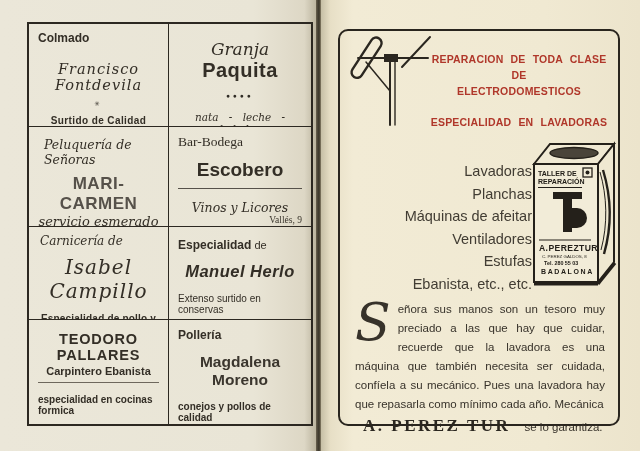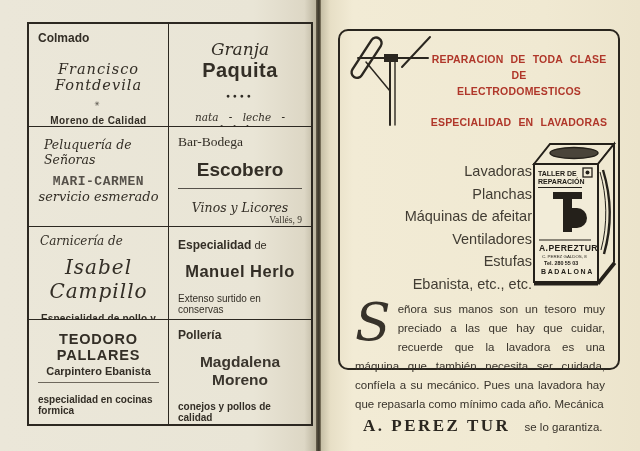--- a/index.html
+++ b/index.html
@@ -51,54 +51,54 @@
   
   .c2 .head { text-align:center; margin-top:8px; }
   .c2 .g    { font-size:17px; }
   .c2 .p    { font-weight:bold; font-size:20px; letter-spacing:.5px; }
   .c2 .orn  { margin-top:10px; }
   .c2 .tag  { font-family:"DejaVu Serif",serif; font-style:italic; font-size:10.5px;
               text-align:center; margin-top:12px; word-spacing:7px; }
 
   
   .c3 .cat  { font-family:"DejaVu Serif",serif; font-style:italic; font-size:12.5px; margin-left:6px; margin-top:3px; font-weight:normal;}
-  .c3 .name { text-align:center; font-weight:bold; font-size:13px; letter-spacing:.5px; color:#56514a; margin-top:7px;font-family:Liberation Mono, monospace; }
+  .c3 .name { text-align:center; font-weight:bold; font-size:17px; letter-spacing:.5px; color:#56514a; margin-top:7px; }
   .c3 .tag  { text-align:center; font-family:"DejaVu Serif",serif; font-style:italic; font-size:13px; }
 
   
   .c4 .cat  { font-family:"Liberation Serif",serif; font-size:13.5px; }
   .c4 .name { text-align:center; font-weight:bold; font-size:19px; margin-top:9px; }
   .c4 .rule { border-top:1px solid #56514a; margin-top:7px; }
   .c4 .tag  { text-align:center; font-family:"DejaVu Serif",serif; font-style:italic; font-size:12.5px; margin-top:11px; }
 
   
   .c5 .cat  { font-family:"DejaVu Serif",serif; font-style:italic; font-size:12px; margin-left:2px; font-weight:normal;}
   .c5 .name { text-align:center; font-size:20px; letter-spacing:1px; margin-top:7px; }
   .c5 .tag  { text-align:center; font-weight:bold; font-size:10px; margin-top:10px; letter-spacing:.2px; }
 
   
   .c6 .cat b { font-size:12px; }
   .c6 .cat   { font-size:11px; margin-top:4px; }
-  .c6 .name  { text-align:center; font-weight:bold; font-size:16.5px; letter-spacing:.5px; margin-top:10px; }
+  .c6 .name  { text-align:center; font-weight:bold; font-style:italic; font-size:16.5px; letter-spacing:.5px; margin-top:10px; }
   .c6 .tag   { font-weight:normal; font-size:10px; margin-top:12px; }
 
   
   .c7 .name  { text-align:center; font-weight:bold; font-size:14.5px; letter-spacing:.8px; margin-top:4px; }
   .c7 .sub   { text-align:center; font-weight:bold; font-size:11px; margin-top:2px; }
   .c7 .rule  { border-top:1px solid #6e685d; margin-top:5px; }
   .c7 .tag   { font-weight:bold; font-size:10px; margin-top:11px; }
 
   
   .c8 .cat  { font-size:12px; margin-top:1px; }
   .c8 .name { text-align:center; font-weight:bold; font-size:15.5px; color:#3b362e; margin-top:11px; }
   .c8 .tag1 { font-weight:bold; font-size:10px; margin-top:12px; }
 
   
   .bigbox {
-    position:absolute; left:17px; top:29px; width:282px; height:341px;
+    position:absolute; left:17px; top:29px; width:282px; height:397px;
     border:2.5px solid #29251e; border-radius:10px; box-sizing:border-box;
   }
   .antenna { position:absolute; left:4px; top:-2px; }
   .headlines {
     position:absolute; left:86px; top:20px; width:186px; text-align:center;
     color:#b0372a; font-weight:bold; font-size:10.5px; line-height:16px;
     letter-spacing:.2px; word-spacing:4px;
   }
   .headline3 { margin-top:15px; }
   .services {
@@ -126,21 +126,21 @@
 
 <div class="scan">
 
   <div class="page page-left">
     <div class="adgrid">
 
       <div class="cell c1">
         <div class="cat sans-b">Colmado</div>
         <div class="script name">Francisco Fontdevila</div>
         <div class="orn">✳</div>
-        <div class="tag">Moreno de Calidad</div>
+        <div class="tag">Surtido de Calidad</div>
         <div class="addr center">San Antonio Abad, 21  -  Tel. 280 55 59</div>
       </div>
 
       <div class="cell c2 last-col">
         <div class="head">
           <span class="script g">Granja</span>
           <span class="p">Paquita</span>
         </div>
         <div class="orn">●●●●</div>
         <div class="tag">nata  -  leche  -  helados</div>

